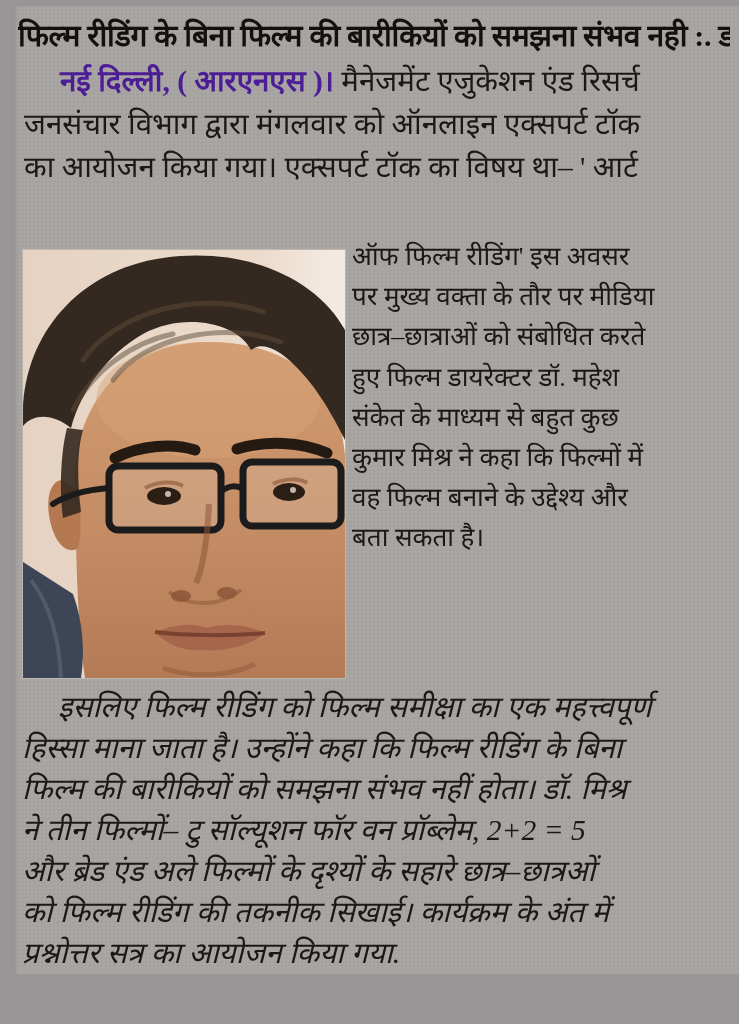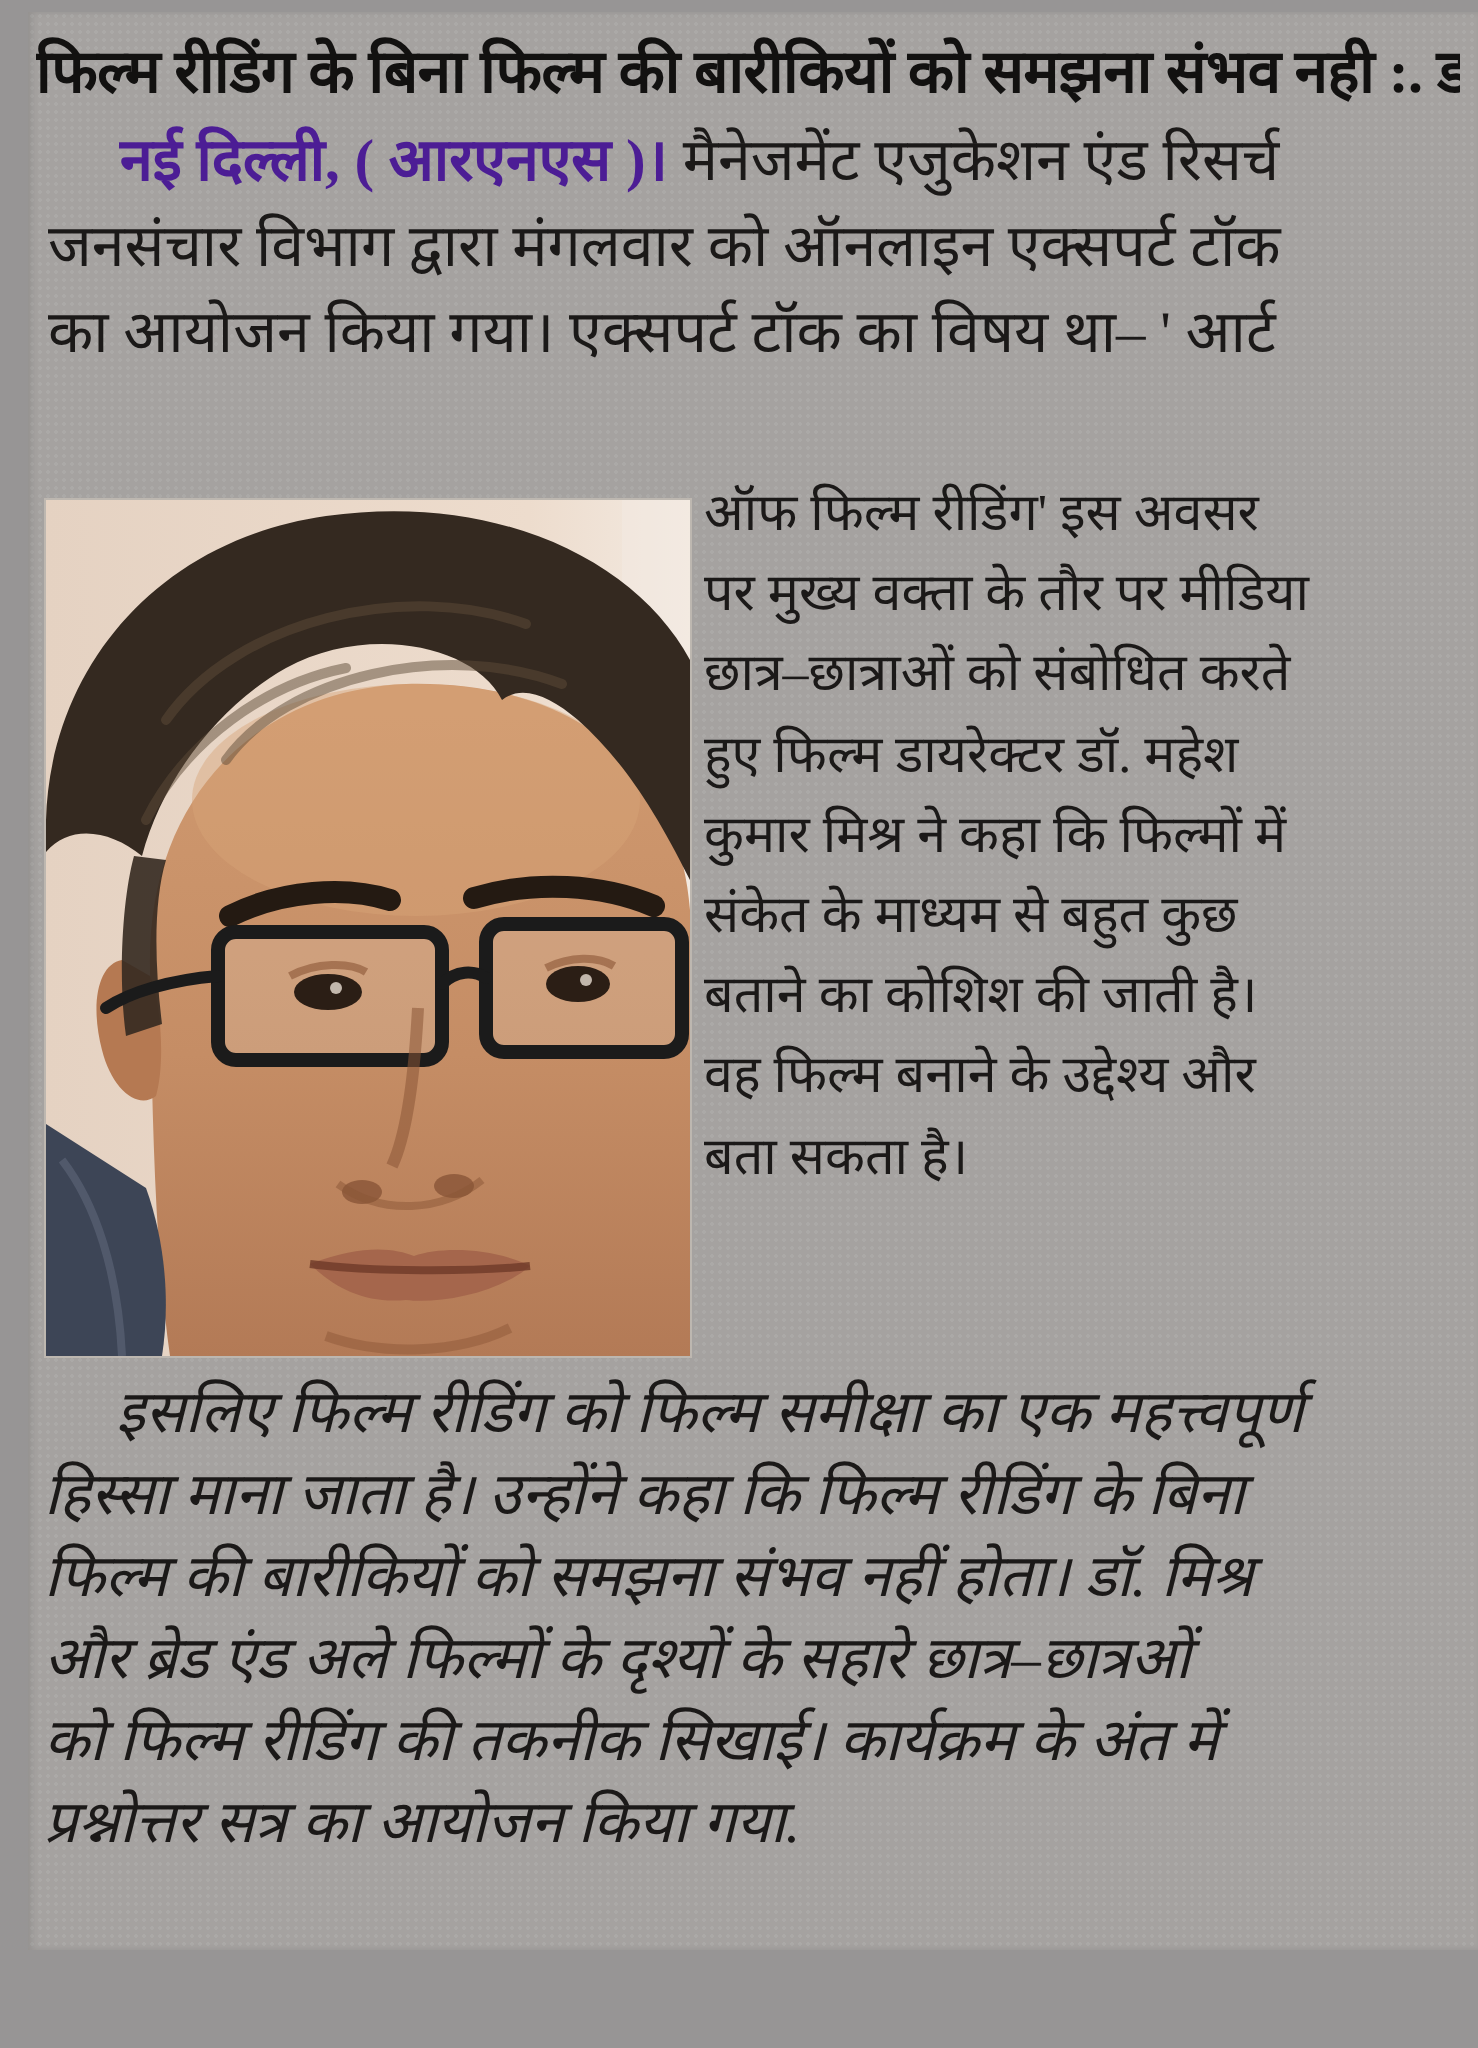--- a/index.html
+++ b/index.html
@@ -159,28 +159,28 @@
       <path d="M0,312 L50,344 C60,372 62,402 58,428 L0,428 Z" fill="#3d4556"></path>
       <path d="M8,330 C25,352 36,386 38,428" stroke="#5a6275" stroke-width="4" fill="none" opacity="0.7"></path>
     </svg>
   </div>
 
   <div class="side-col">
     <div class="line">ऑफ फिल्म रीडिंग' इस अवसर</div>
     <div class="line">पर मुख्य वक्ता के तौर पर मीडिया</div>
     <div class="line">छात्र–छात्राओं को संबोधित करते</div>
     <div class="line">हुए फिल्म डायरेक्टर डॉ. महेश</div>
+    <div class="line">संकेत के माध्यम से बहुत कुछ</div>
     <div class="line">कुमार मिश्र ने कहा कि फिल्मों में</div>
-    <div class="line">संकेत के माध्यम से बहुत कुछ</div>
-    <div class="line">बताने का कोशिश की जाती है।</div>
     <div class="line">वह फिल्म बनाने के उद्देश्य और</div>
     <div class="line">बता सकता है।</div>
   </div>
 
   <div class="closing">
     <div class="line indent">इसलिए फिल्म रीडिंग को फिल्म समीक्षा का एक महत्त्वपूर्ण</div>
     <div class="line">हिस्सा माना जाता है। उन्होंने कहा कि फिल्म रीडिंग के बिना</div>
     <div class="line">फिल्म की बारीकियों को समझना संभव नहीं होता। डॉ. मिश्र</div>
+    <div class="line">ने तीन फिल्मों– टु सॉल्यूशन फॉर वन प्रॉब्लेम, 2+2 = 5</div>
     <div class="line">और ब्रेड एंड अले फिल्मों के दृश्यों के सहारे छात्र–छात्रओं</div>
     <div class="line">को फिल्म रीडिंग की तकनीक सिखाई। कार्यक्रम के अंत में</div>
     <div class="line">प्रश्नोत्तर सत्र का आयोजन किया गया.</div>
   </div>
 </div>
 
 </body></html>

